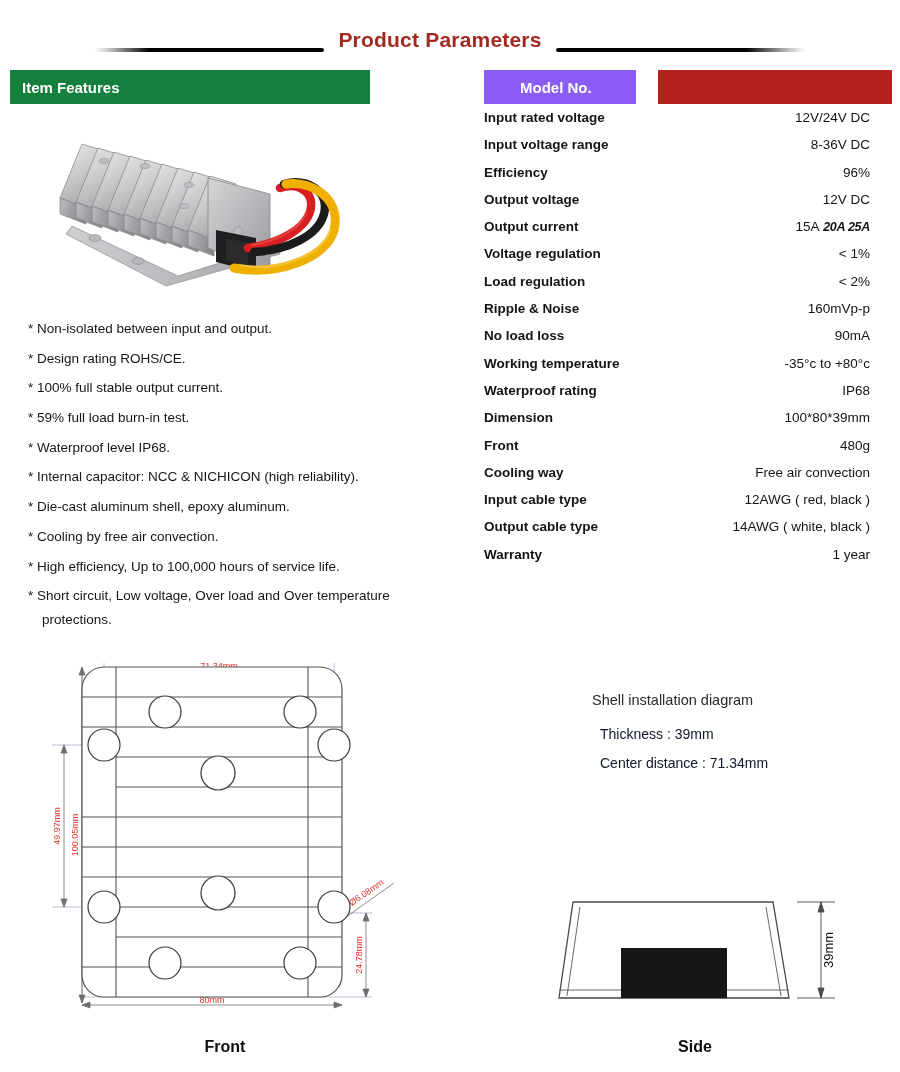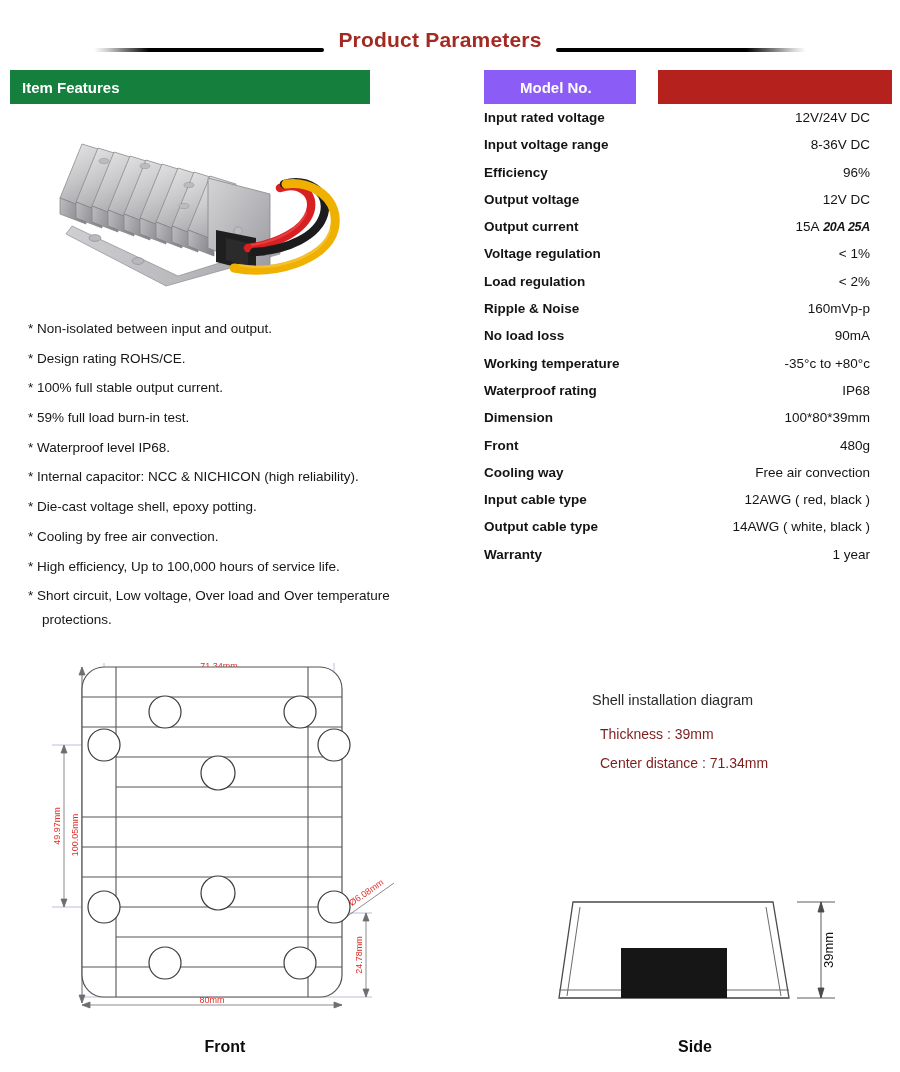--- a/index.html
+++ b/index.html
@@ -164,21 +164,21 @@
     width: 290px;
   }
   .shell-title {
     font-size: 14.5px;
     color: #2a2a2a;
     margin-bottom: 18px;
     white-space: nowrap;
   }
   .shell-line {
     font-size: 14px;
-    color: #7f1d1d;
+    color: #0f172a;
     margin-bottom: 13px;
     padding-left: 8px;
     white-space: nowrap;
   }
   .caption {
     position: absolute;
     font-size: 16px;
     font-weight: bold;
     color: #0c0c0c;
     text-align: center;
@@ -302,21 +302,21 @@
   </div>
 </div>
 
 <div class="features">
   <div class="feat">* Non-isolated between input and output.</div>
   <div class="feat">* Design rating ROHS/CE.</div>
   <div class="feat">* 100% full stable output current.</div>
   <div class="feat">* 59% full load burn-in test.</div>
   <div class="feat">* Waterproof level IP68.</div>
   <div class="feat">* Internal capacitor: NCC &amp; NICHICON (high reliability).</div>
-  <div class="feat">* Die-cast voltage shell, epoxy potting.</div>
+  <div class="feat">* Die-cast aluminum shell, epoxy aluminum.</div>
   <div class="feat">* Cooling by free air convection.</div>
   <div class="feat">* High efficiency, Up to 100,000 hours of service life.</div>
   <div class="feat">* Short circuit, Low voltage, Over load and Over temperature</div>
   <div class="feat feat-cont">protections.</div>
 </div>
 
 <div class="spec-table">
 
   <div class="spec-row">
     <div class="spec-label">Input rated voltage</div>

